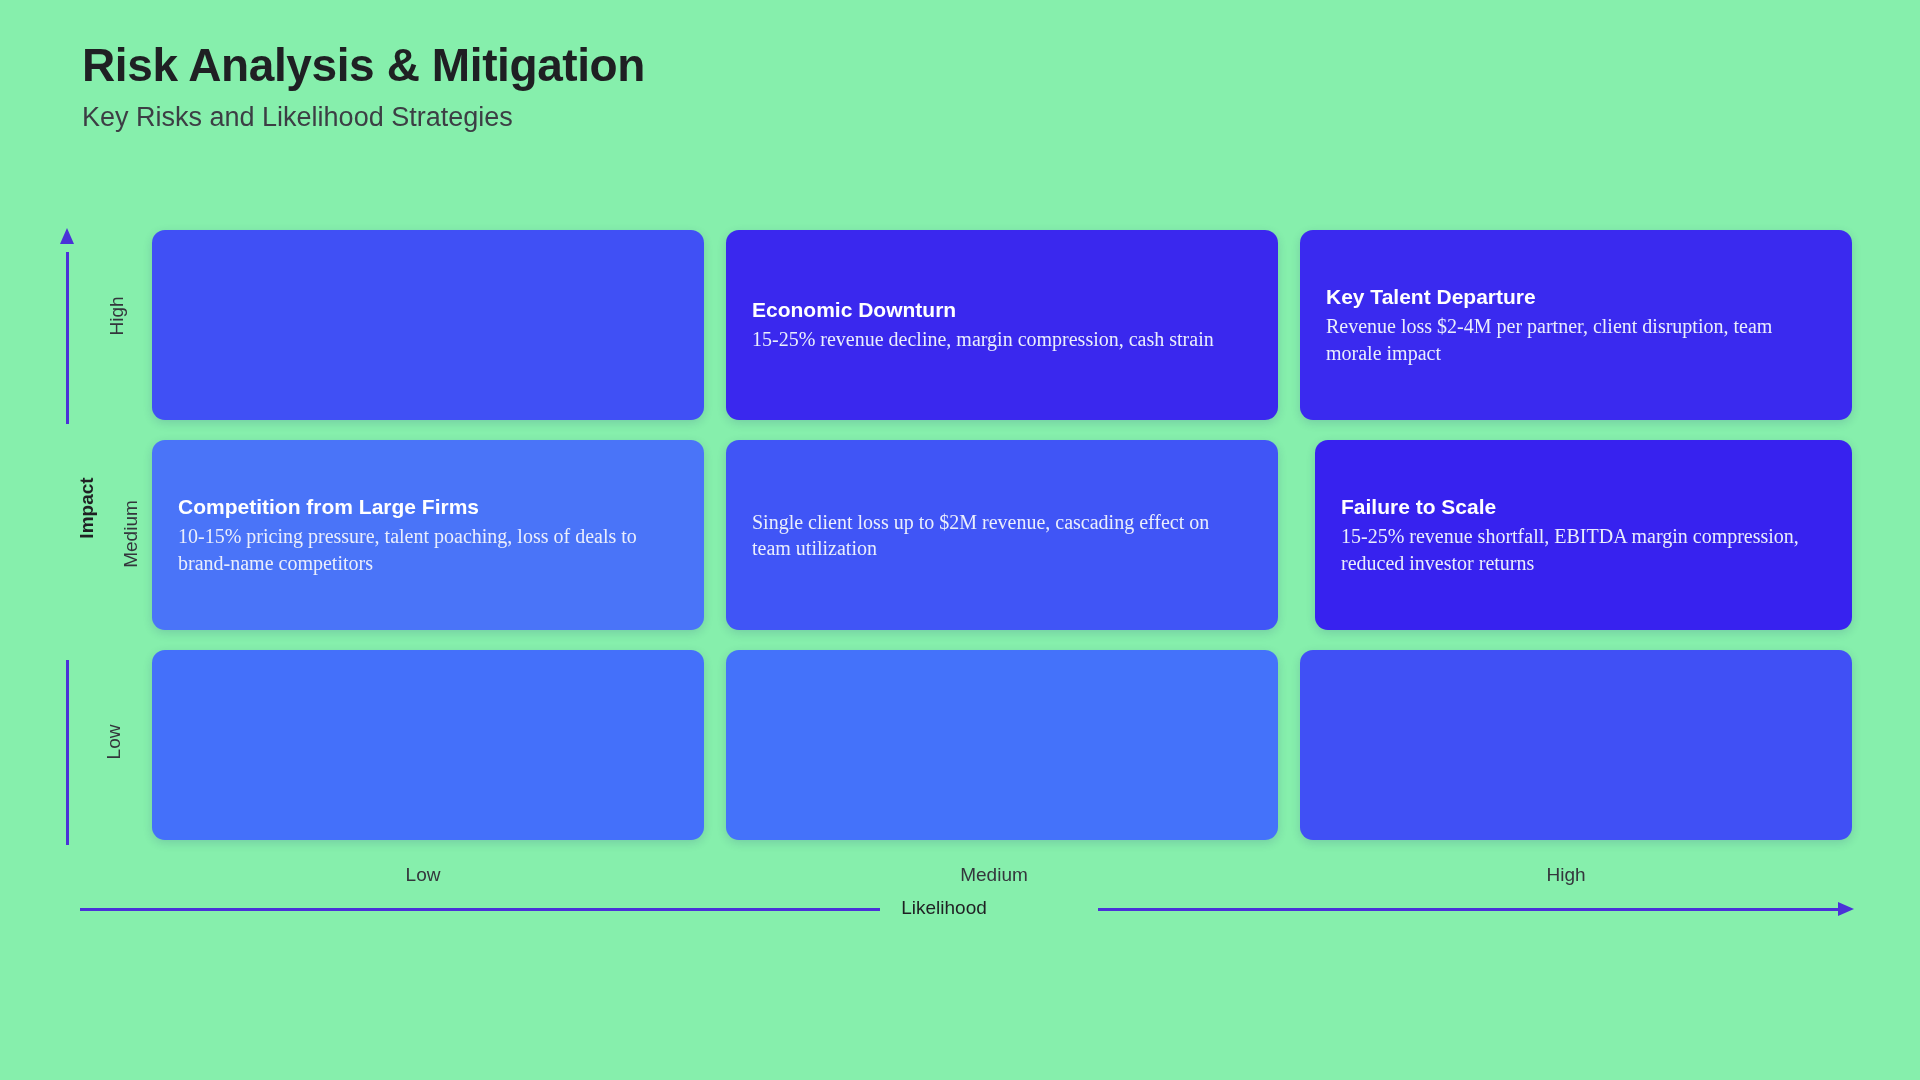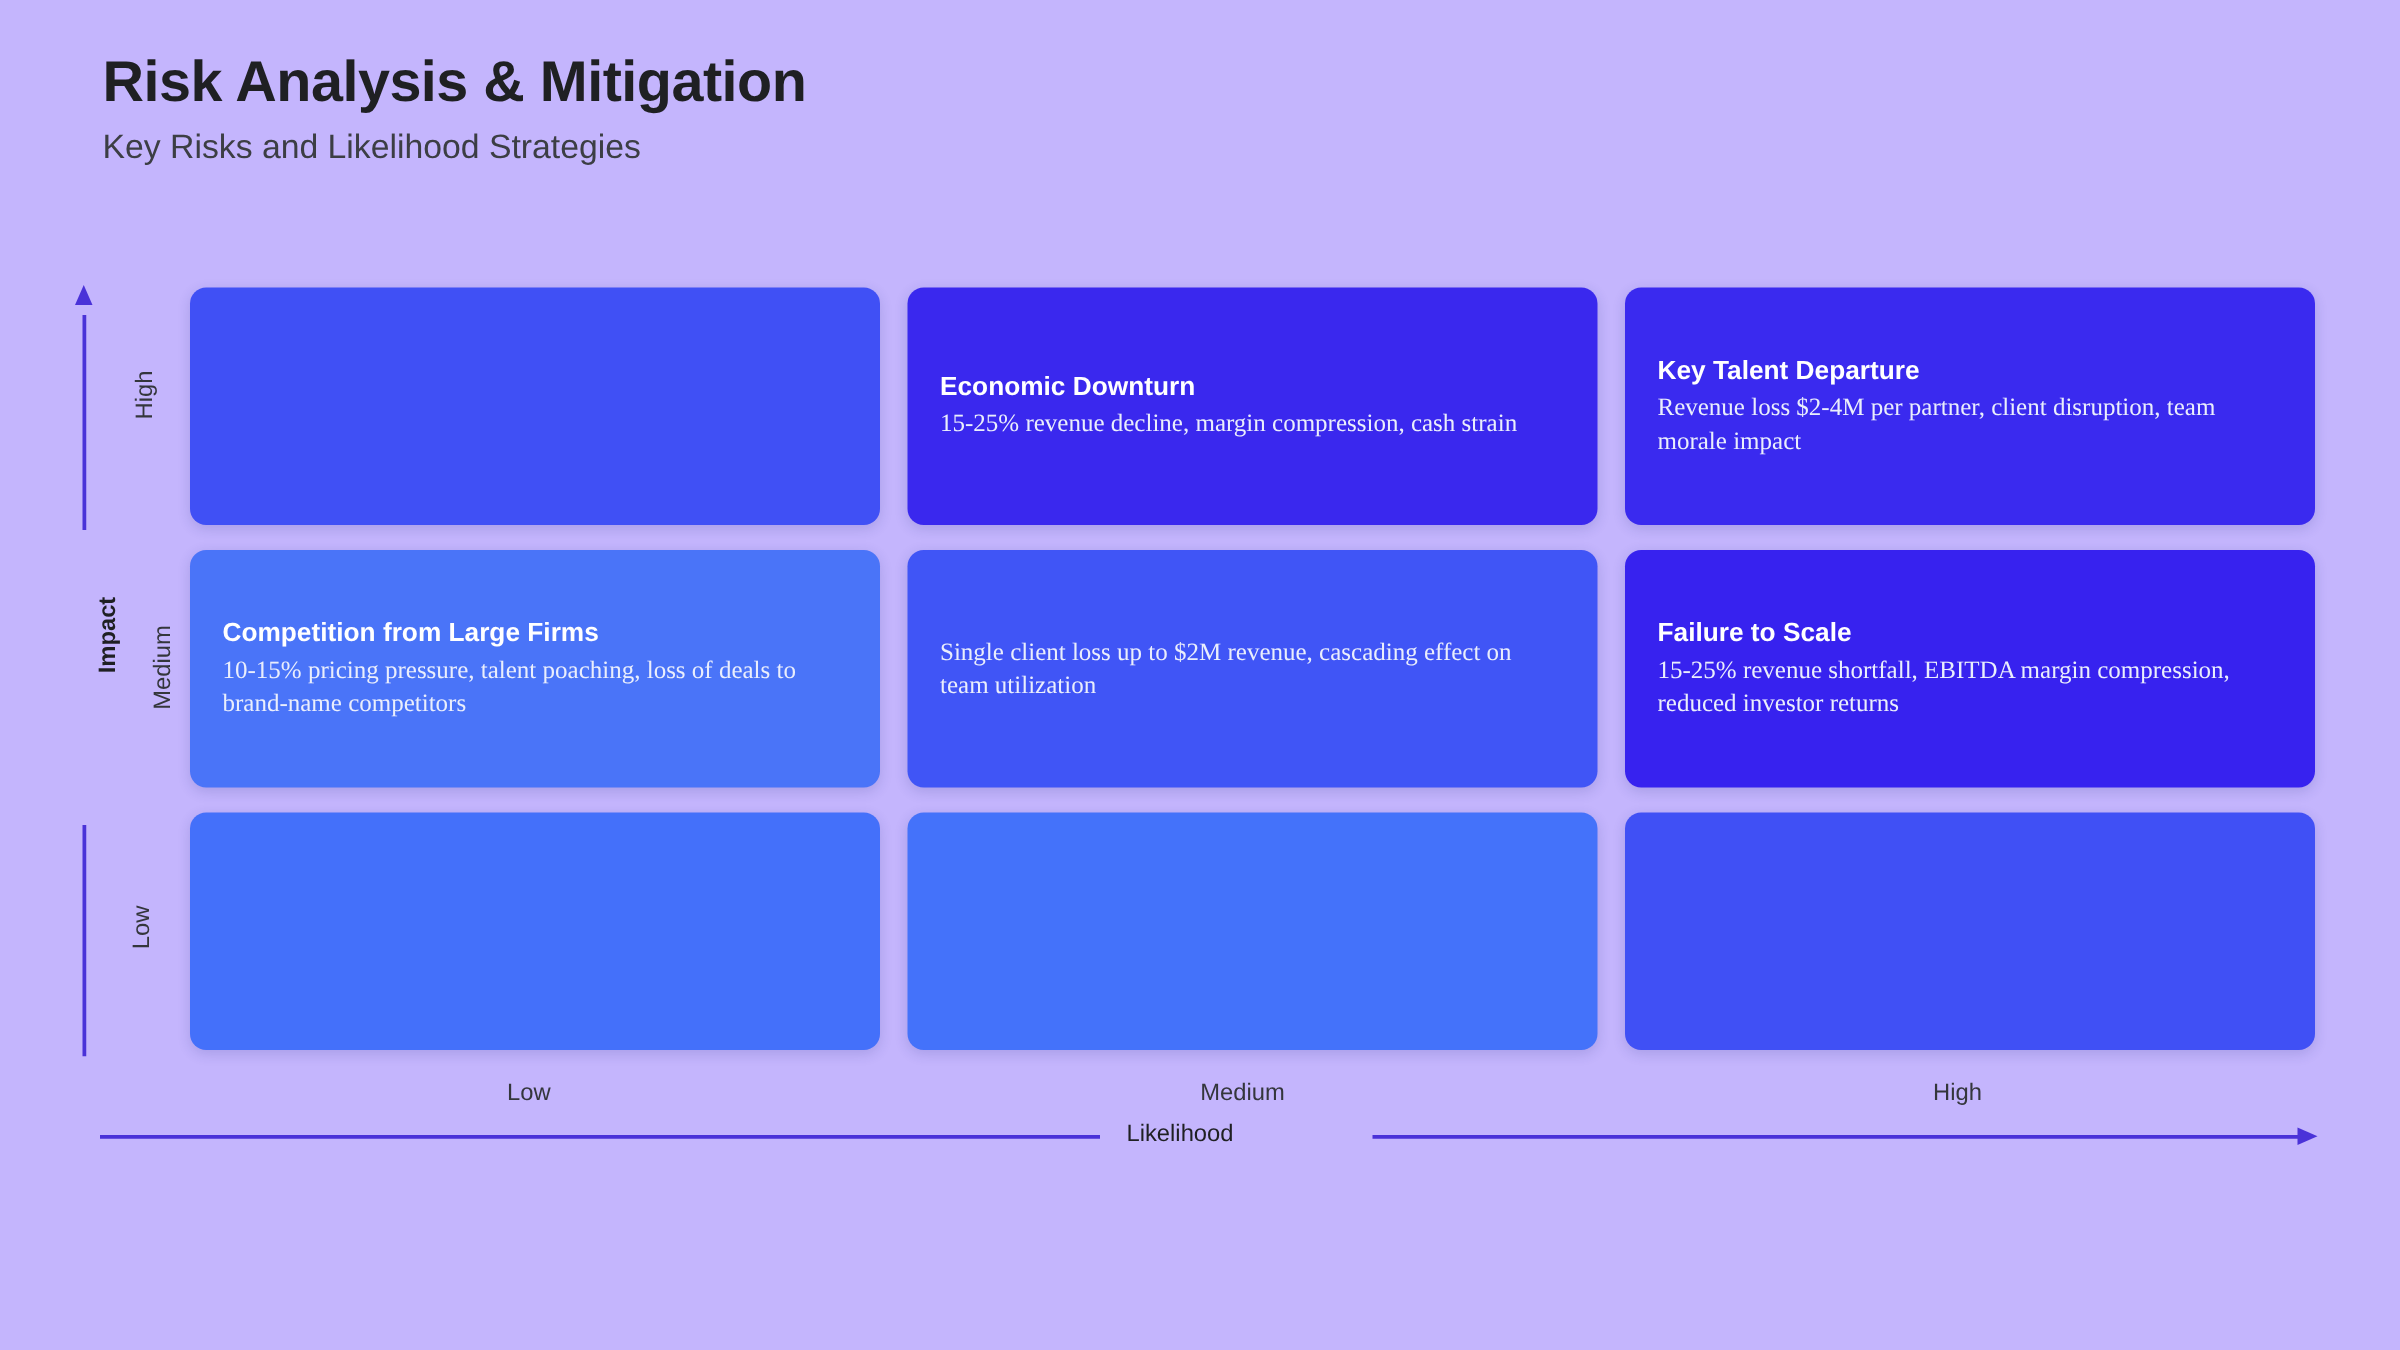--- a/index.html
+++ b/index.html
@@ -9,21 +9,21 @@
     height: 1080px;
     background: #ffffff;
     font-family: "Liberation Sans", sans-serif;
     overflow: hidden;
   }
 
   #slide {
     position: relative;
     width: 1920px;
     height: 1080px;
-    background: #c4b5fd;
+    background: #86efac;
   }
 
   
   #header {
     position: absolute;
     left: 82px;
     top: 40px;
   }
 
   #title {
@@ -217,21 +217,21 @@
           <div class="cell-title">Key Talent Departure</div>
           <div class="cell-desc">Revenue loss $2-4M per partner, client disruption, team morale impact</div>
         </div>
         <div class="cell" style="background: rgb(74, 116, 248);">
           <div class="cell-title">Competition from Large Firms</div>
           <div class="cell-desc">10-15% pricing pressure, talent poaching, loss of deals to brand-name competitors</div>
         </div>
         <div class="cell" style="background: rgb(64, 85, 246);">
           <div class="cell-desc">Single client loss up to $2M revenue, cascading effect on team utilization</div>
         </div>
-        <div class="cell" style="background: rgb(55, 34, 239);">
+        <div class="cell" style="background: rgb(55, 34, 239); margin-left: 15px;">
           <div class="cell-title">Failure to Scale</div>
           <div class="cell-desc">15-25% revenue shortfall, EBITDA margin compression, reduced investor returns</div>
         </div>
         <div class="cell empty" style="background: rgb(68, 112, 250);"></div>
         <div class="cell empty" style="background: rgb(68, 114, 250);"></div>
         <div class="cell empty" style="background: rgb(64, 80, 245);"></div>
       </div>
   </div>
 
 </div>

